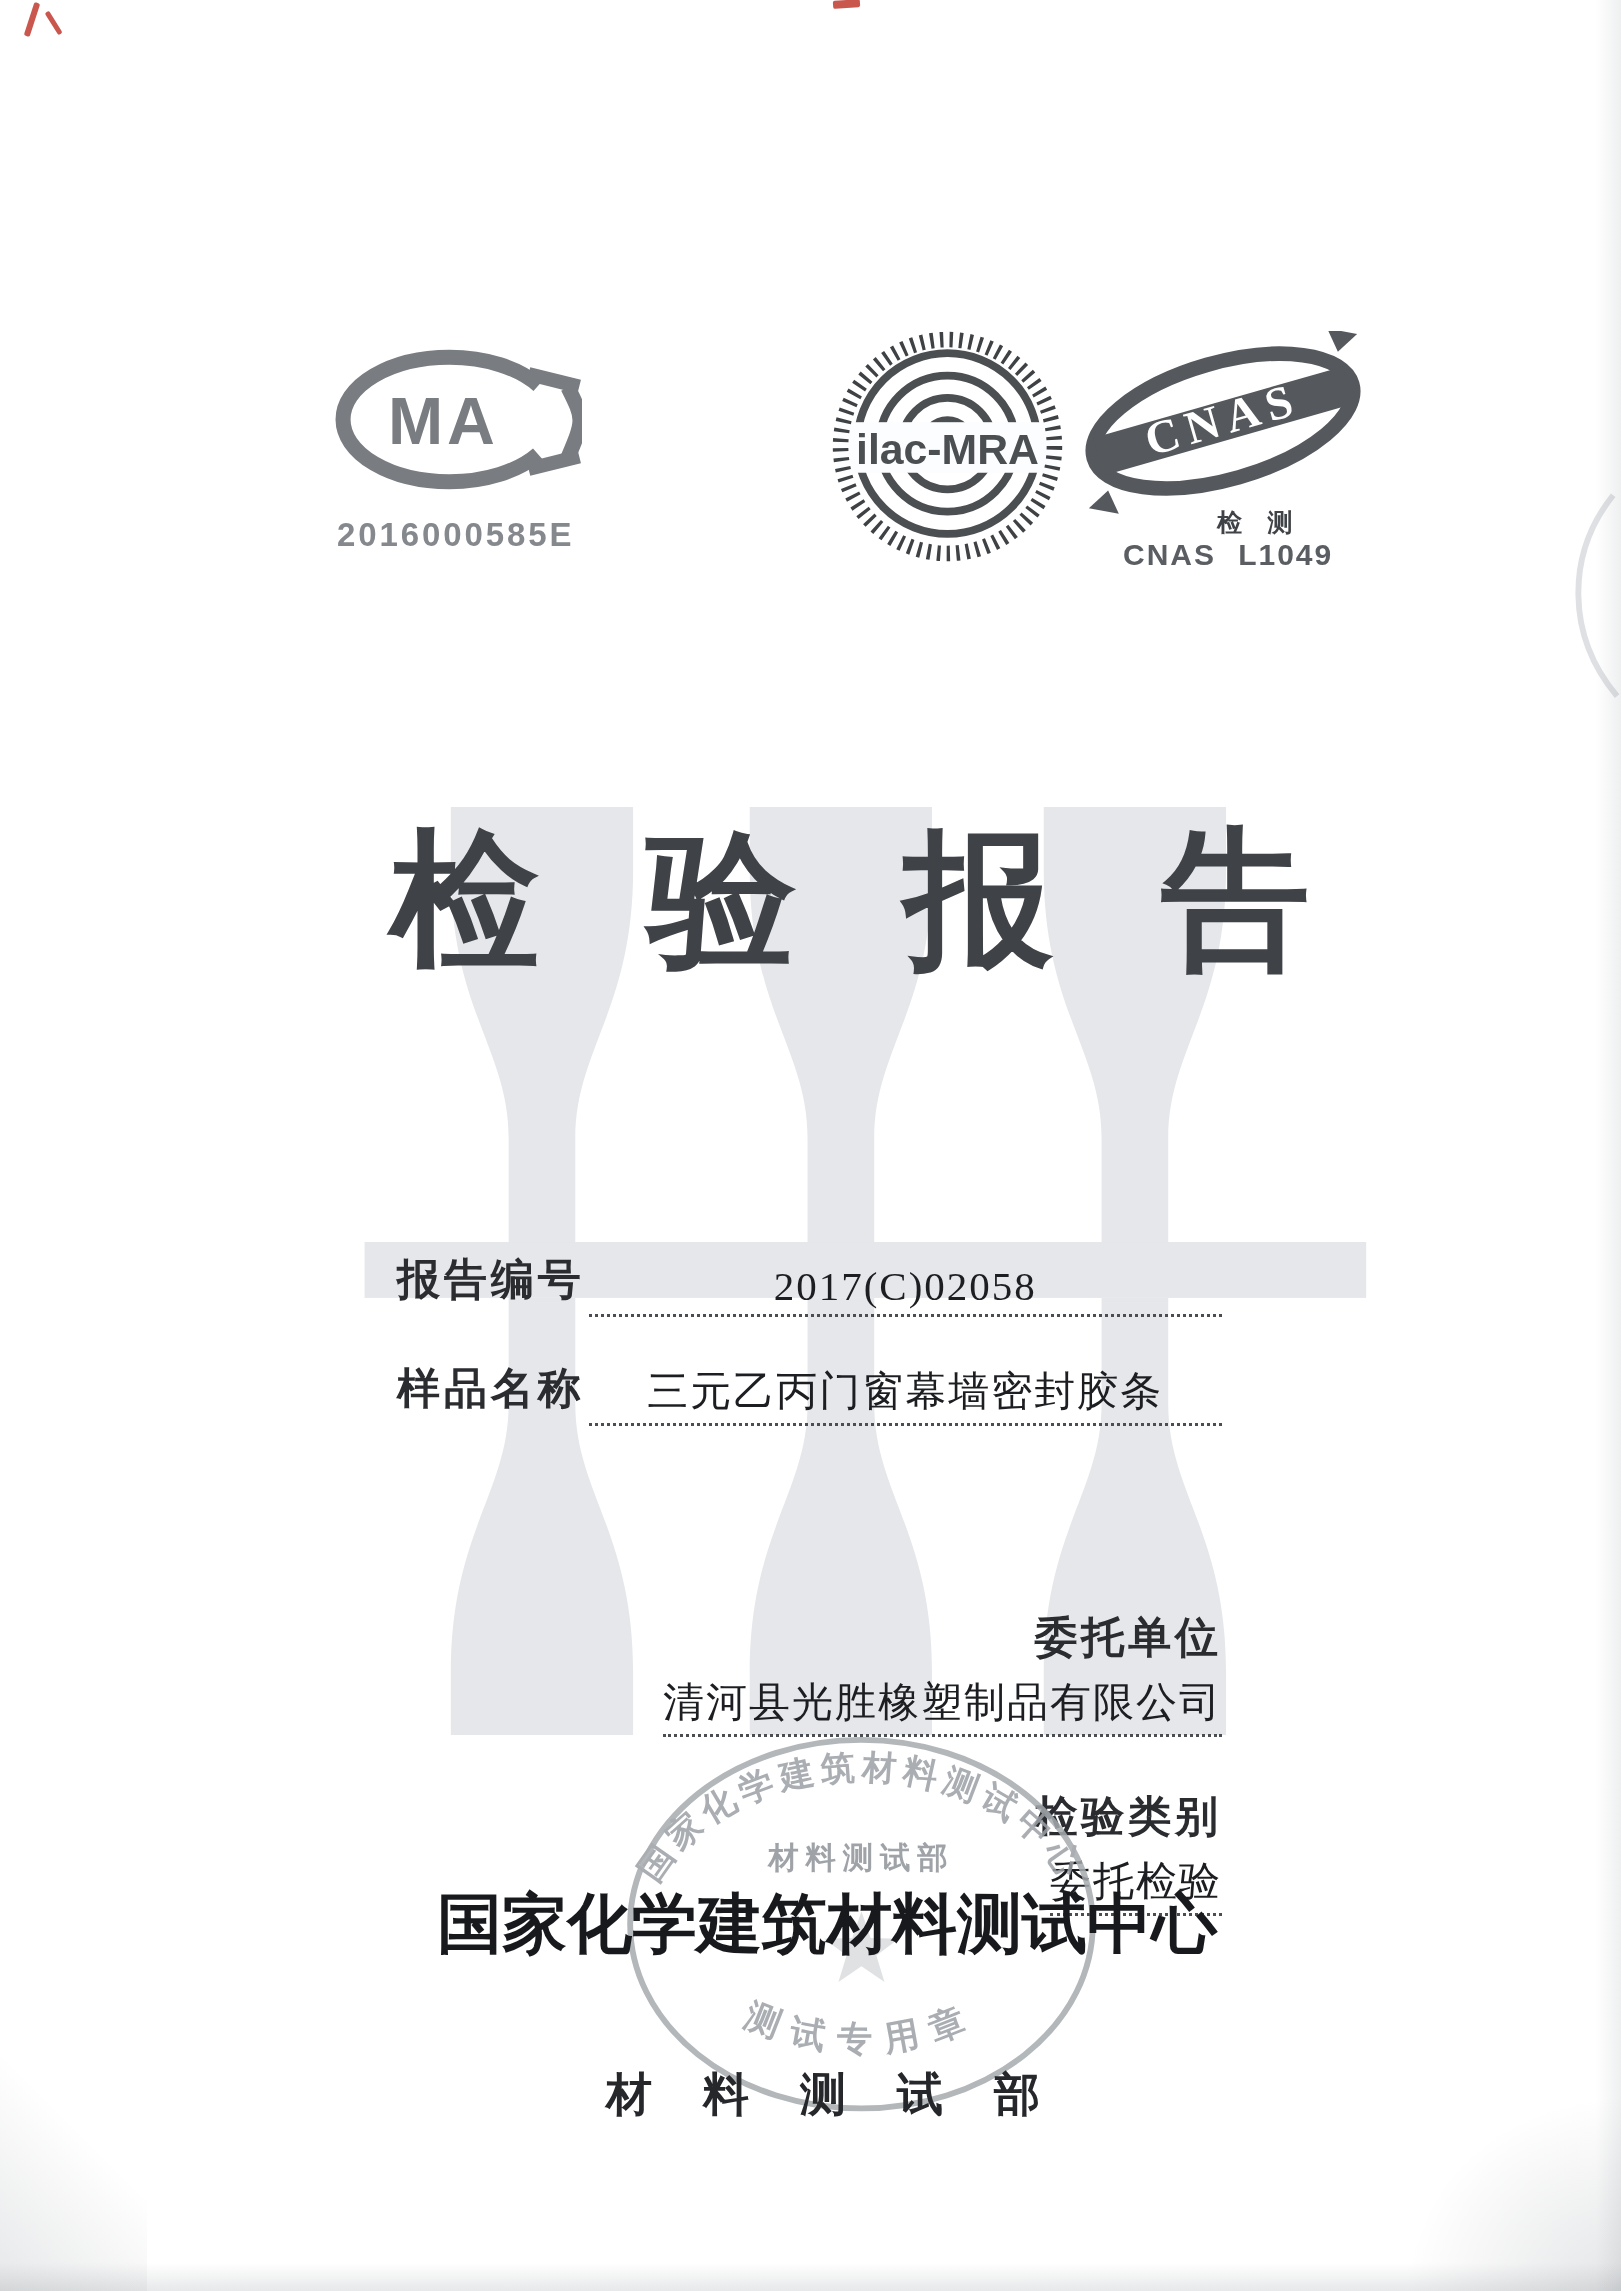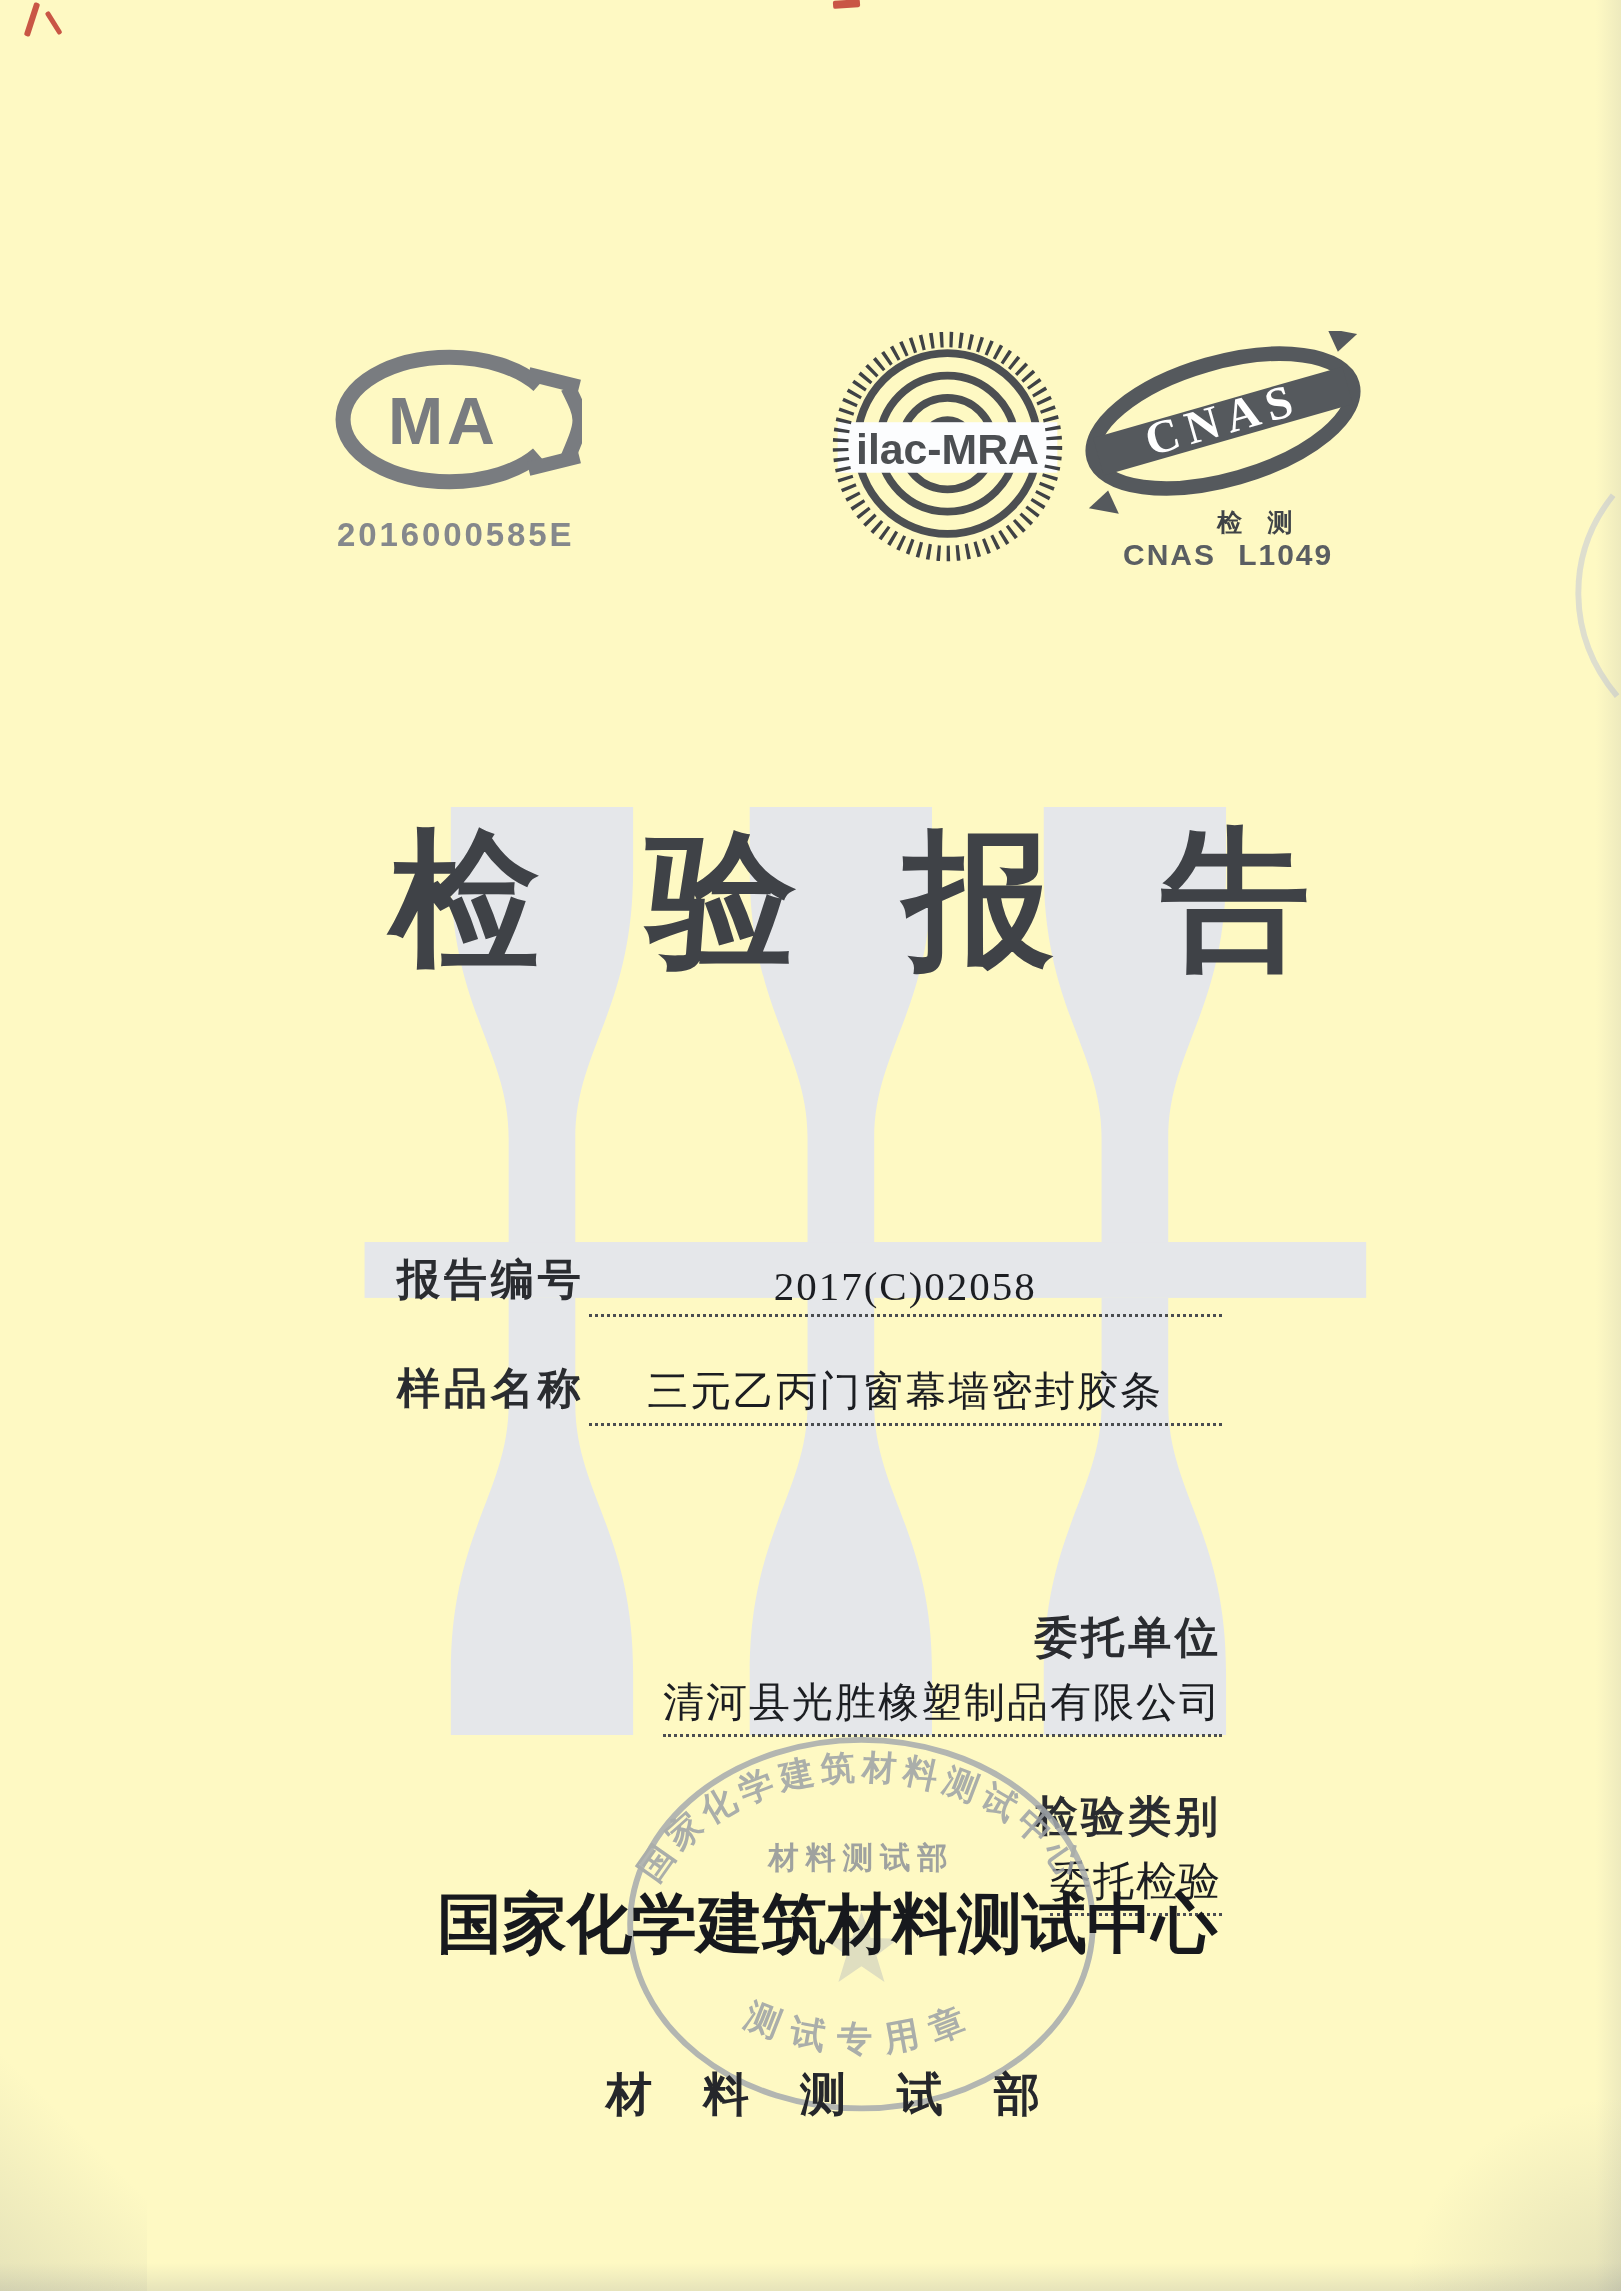--- a/index.html
+++ b/index.html
@@ -1,18 +1,18 @@
 <!DOCTYPE html>
 <html><head>
 <meta charset="utf-8">
 <style>
   html,body{margin:0;padding:0;background:#e8e9ea;}
   #page{
     position:relative;width:1621px;height:2292px;margin:0 auto;
-    background:#fef9c3;overflow:hidden;
+    background:#ffffff;overflow:hidden;
     font-family:"Liberation Serif", serif;
   }
   
   .shadow-right{position:absolute;top:0;right:0;width:25.5px;height:100%;
     background:linear-gradient(to right, rgba(255,255,255,0), rgba(150,156,162,.16));}
   .shadow-bottom{position:absolute;left:0;bottom:0;width:100%;height:29px;
     background:linear-gradient(to bottom, rgba(255,255,255,0), rgba(140,146,152,.22));}
   .shadow-bottom-left{position:absolute;left:0;bottom:0;width:147px;height:255px;
     background:linear-gradient(45deg, rgba(130,136,142,.20), rgba(255,255,255,0) 60%);}
   .shadow-bottom-right{position:absolute;right:0;bottom:0;width:216px;height:196px;

